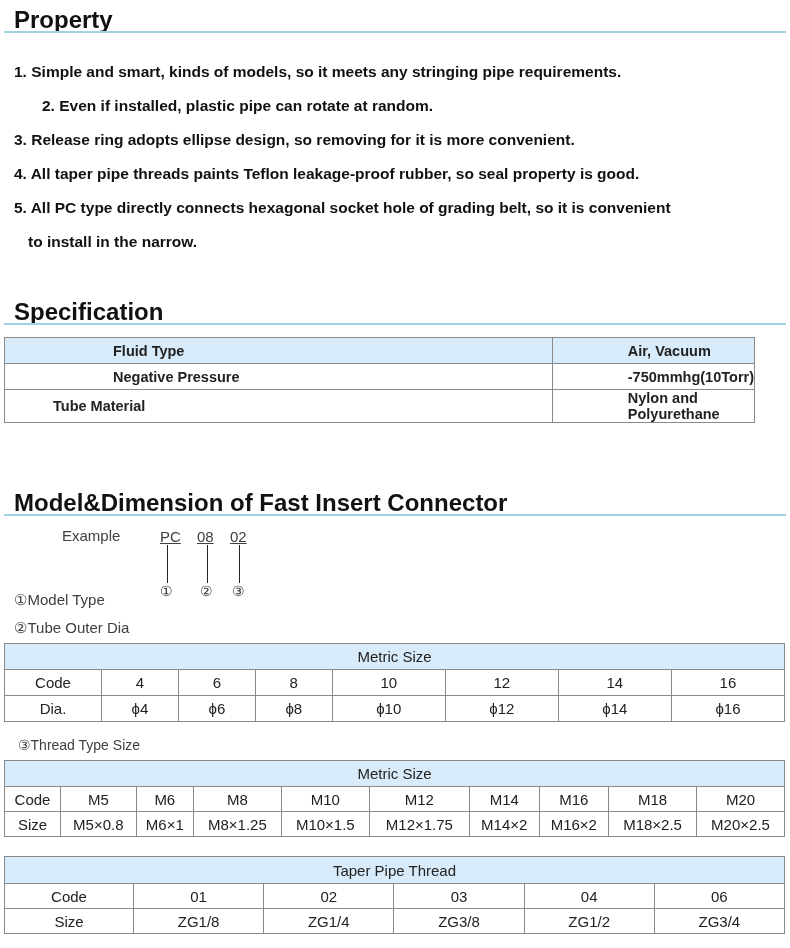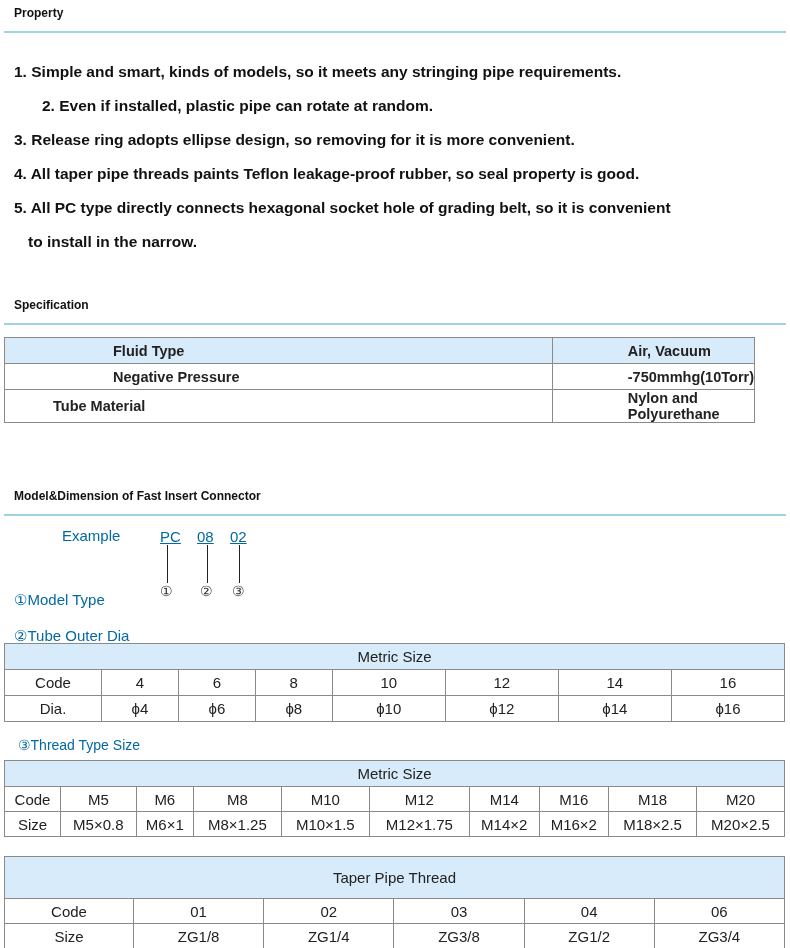--- a/index.html
+++ b/index.html
@@ -1,26 +1,26 @@
 <!DOCTYPE html>
 <html><head>
 <meta charset="utf-8">
 <style>
   html,body{margin:0;padding:0;background:#fff;}
   body{width:790px;height:948px;position:relative;overflow:hidden;font-family:"Liberation Sans",sans-serif;color:#111;}
-  .sec-title{position:absolute;left:14px;font-weight:bold;font-size:12px;color:#111;}
+  .sec-title{position:absolute;left:14px;font-weight:bold;font-size:24px;color:#111;}
   .sec-line{position:absolute;left:4px;width:782px;height:2px;background:#9fd3e3;}
   .prop{position:absolute;left:14px;font-size:15.5px;font-weight:bold;color:#111;white-space:nowrap;}
   table{border-collapse:collapse;position:absolute;}
   td{border:1px solid #8a8a8a;padding:0;text-align:center;font-size:15px;color:#222;}
   .hdr td{background:#d8ebfa;}
   #spec td{font-weight:bold;font-size:14.5px;text-align:left;}
   #spec td.l{padding-left:108px;}
   #spec td.r{padding-left:75px;}
-  .ex{position:absolute;font-size:15px;color:#0369a1;}
+  .ex{position:absolute;font-size:15px;color:#404040;}
   .ul{text-decoration:underline;}
   .vline{position:absolute;width:1px;background:#222;}
   .circ{position:absolute;font-family:"DejaVu Serif",serif;font-size:14px;color:#333;}
 </style>
 </head>
 <body>
 
 <div class="sec-title" style="top:6px;">Property</div>
 <div class="sec-line" style="top:31px;"></div>
 <div class="prop" style="top:63px;">1. Simple and smart, kinds of models, so it meets any stringing pipe requirements.</div>
@@ -57,21 +57,21 @@
 <div class="ex ul" style="left:197px;top:528px;">08</div>
 <div class="ex ul" style="left:230px;top:528px;">02</div>
 <div class="vline" style="left:167px;top:545px;height:38px;"></div>
 <div class="vline" style="left:207px;top:545px;height:38px;"></div>
 <div class="vline" style="left:239px;top:545px;height:38px;"></div>
 <div class="circ" style="left:160px;top:583px;">①</div>
 <div class="circ" style="left:200px;top:583px;">②</div>
 <div class="circ" style="left:232px;top:583px;">③</div>
 
 <div class="ex" style="left:14px;top:591px;">①Model Type</div>
-<div class="ex" style="left:14px;top:619px;margin-top:8px;">②Tube Outer Dia</div>
+<div class="ex" style="left:14px;top:619px;">②Tube Outer Dia</div>
 
 <table style="left:4px;top:643px;width:781px;">
   <tbody>
       <tr class="hdr" style="height:26px;">
         <td colspan="8">Metric Size</td>
       </tr>
   <tr style="height:26px;">
     <td style="width:96px;">Code</td>
     <td>4</td>
     <td>6</td>
@@ -123,21 +123,21 @@
     <td>M14×2</td>
     <td>M16×2</td>
     <td>M18×2.5</td>
     <td>M20×2.5</td>
   </tr>
 </tbody>
   </table>
 
 <table style="left:4px;top:856px;width:781px;">
   <tbody>
-      <tr class="hdr" style="height:42px;">
+      <tr class="hdr" style="height:27px;">
         <td colspan="6">Taper Pipe Thread</td>
       </tr>
   <tr style="height:25px;">
     <td style="width:128px;">Code</td>
     <td>01</td>
     <td>02</td>
     <td>03</td>
     <td>04</td>
     <td>06</td>
   </tr>

